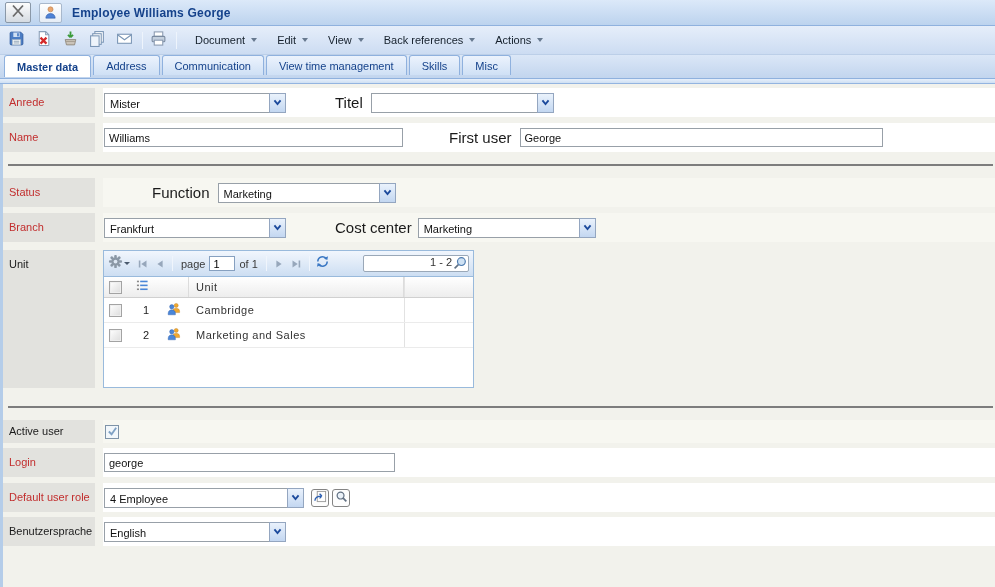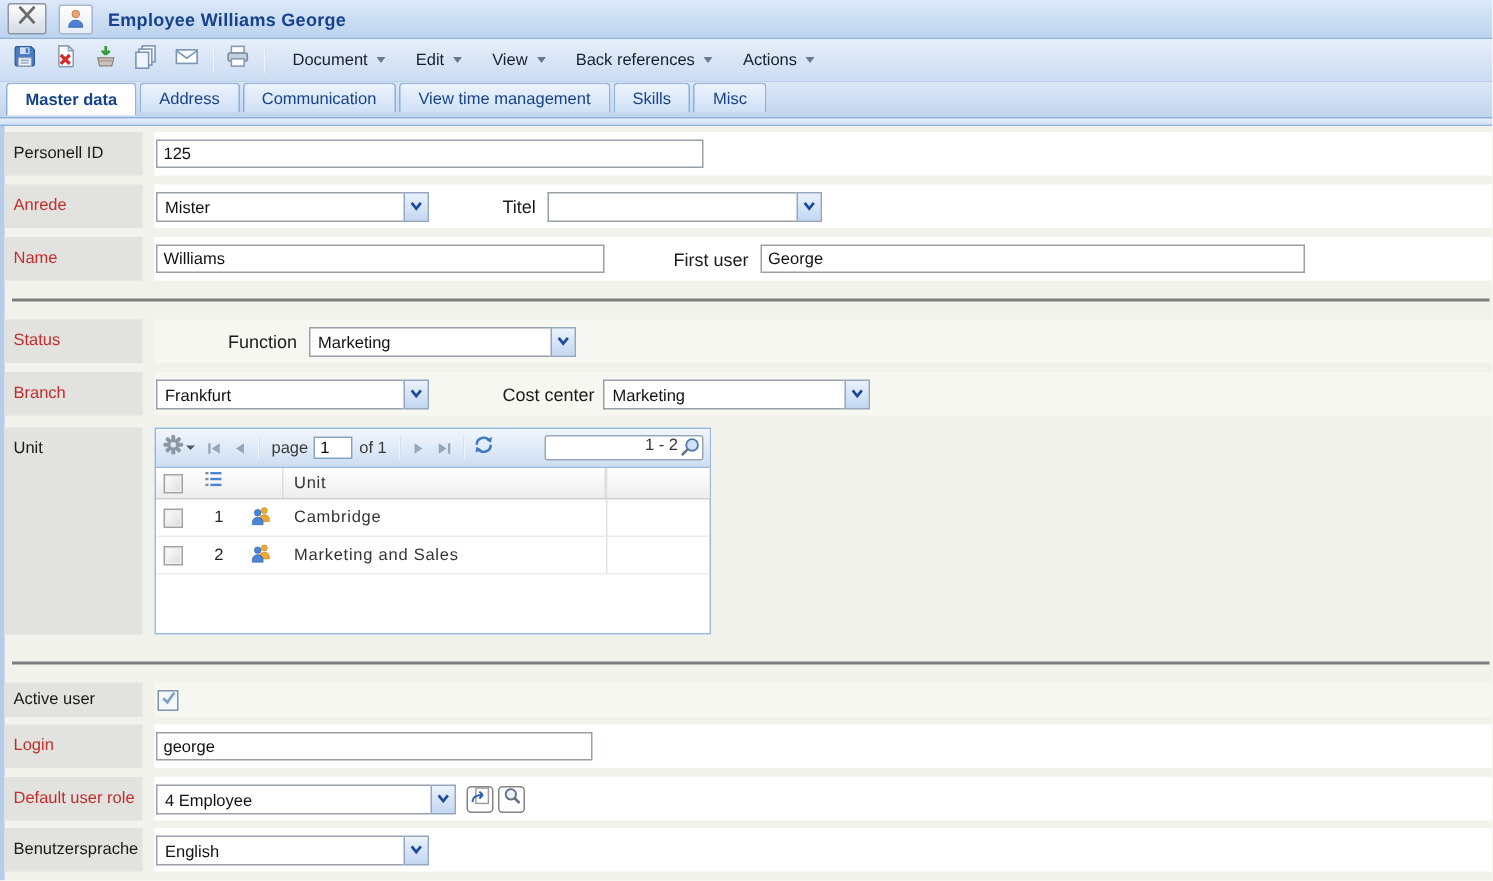--- a/index.html
+++ b/index.html
@@ -27,21 +27,21 @@
   .tab-underline { height:6px; flex:0 0 6px; background:linear-gradient(#e6effb,#cfe0f3); border-top:1px solid #8fb1de; border-bottom:1px solid #93b4e0; }
 
   
   .content { flex:1; background:#f2f2ec; border-left:3px solid #b5cde9; padding-top:4px; overflow:hidden; }
   .frow { display:flex; margin-bottom:6px; }
   .flabel { flex:0 0 92px; background:#e2e2de; padding:8px 2px 0 6px; font-size:11px; color:#1a1a1a; }
   .flabel.req { color:#c22e2e; }
   .fband { flex:1; margin-left:8px; background:#fff; display:flex; align-items:center; min-height:29px; }
   .tint .fband { background:#f7f7f1; }
   .unit-row .fband { background:transparent; align-items:flex-start; }
-  .il { font-size:12px; color:#1a1a1a; white-space:nowrap; }
+  .il { font-size:15px; color:#1a1a1a; white-space:nowrap; }
 
   .ti { height:19px; border:1px solid #98a0a8; background:#fff; font:11px "Liberation Sans",sans-serif; padding:0 4px; color:#111; }
   .combo { display:flex; height:20px; cursor:pointer; }
   .combo .ct { flex:1; border:1px solid #98a0a8; border-right:none; background:#fff; font-size:11px; color:#111; padding:4px 0 0 5px; overflow:hidden; white-space:nowrap; }
   .combo .cbtn { flex:0 0 17px; border:1px solid #94a6c0; background:linear-gradient(#eaf2fc,#c3d7f1); display:flex; align-items:center; justify-content:center; }
   .ml1 { margin-left:1px; }
 
   .cbx { width:14px; height:14px; border:1px solid #7e93a8; background:#f2f7fb; display:flex; align-items:center; justify-content:center; margin-left:2px; cursor:pointer; }
   .mini-btn { width:18px; height:18px; border:1px solid #848484; border-radius:3px; background:#fdfdfd; display:flex; align-items:center; justify-content:center; cursor:pointer; }
 
@@ -168,26 +168,20 @@
     <div class="tab">Address</div>
     <div class="tab">Communication</div>
     <div class="tab">View time management</div>
     <div class="tab">Skills</div>
     <div class="tab">Misc</div>
   </div>
   <div class="tab-underline"></div>
 
   <div class="content">
 
-    <div class="frow">
-      <div class="flabel">Personell ID</div>
-      <div class="fband">
-        <input class="ti ml1" style="width: 365px;" value="125">
-      </div>
-    </div>
 
     <div class="frow">
       <div class="flabel req">Anrede</div>
       <div class="fband">
         <div class="combo ml1" style="width:182px">
           <div class="ct">Mister</div>
           <div class="cbtn">
               <svg width="9" height="7" viewBox="0 0 10 8">
                 <path d="M1.5 1.5 5 5.8 8.5 1.5" fill="none" stroke="#1c4a9c" stroke-width="2.1"></path>
               </svg>

